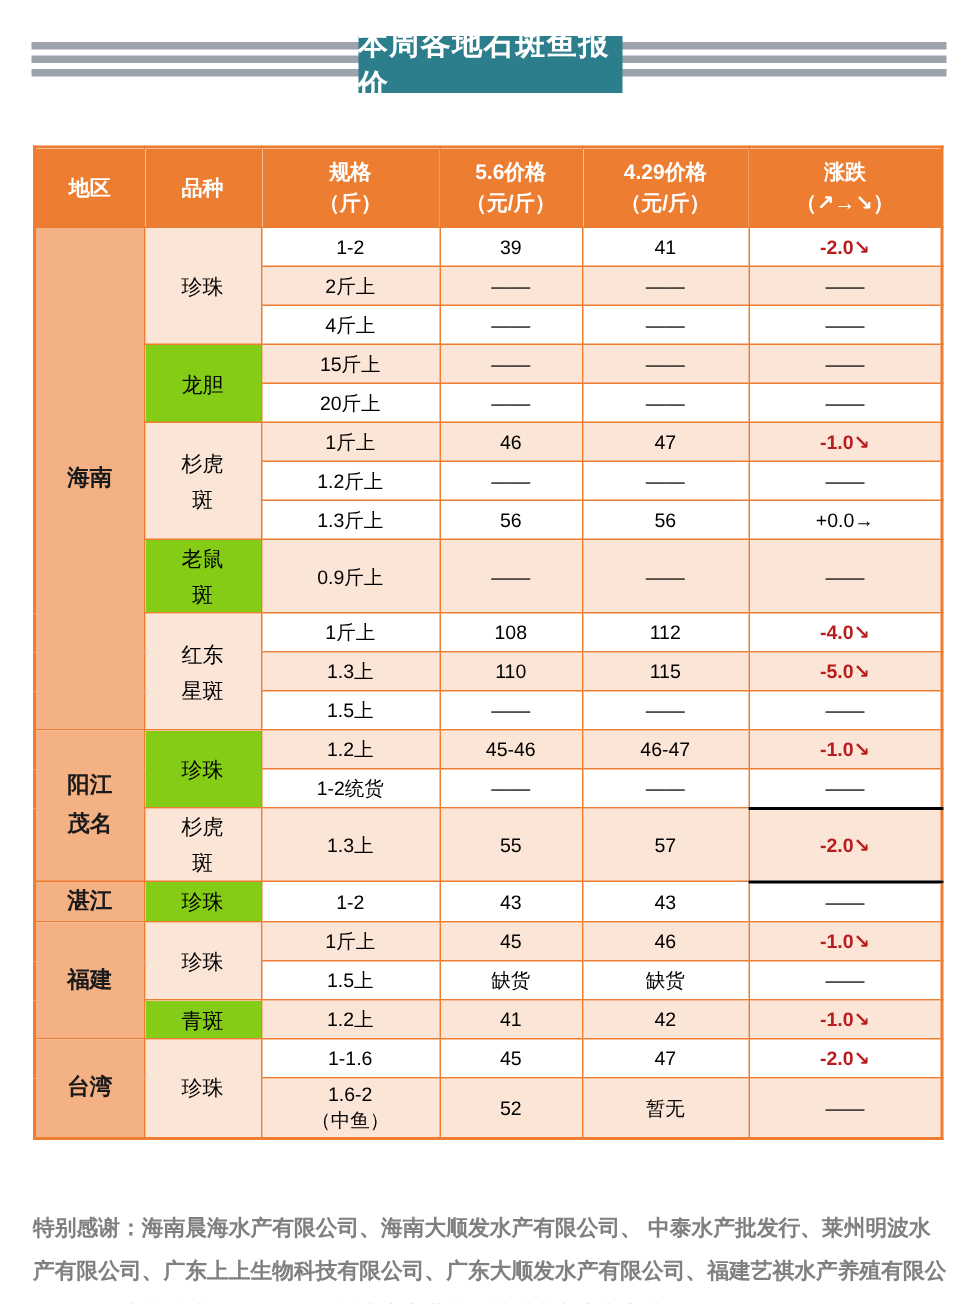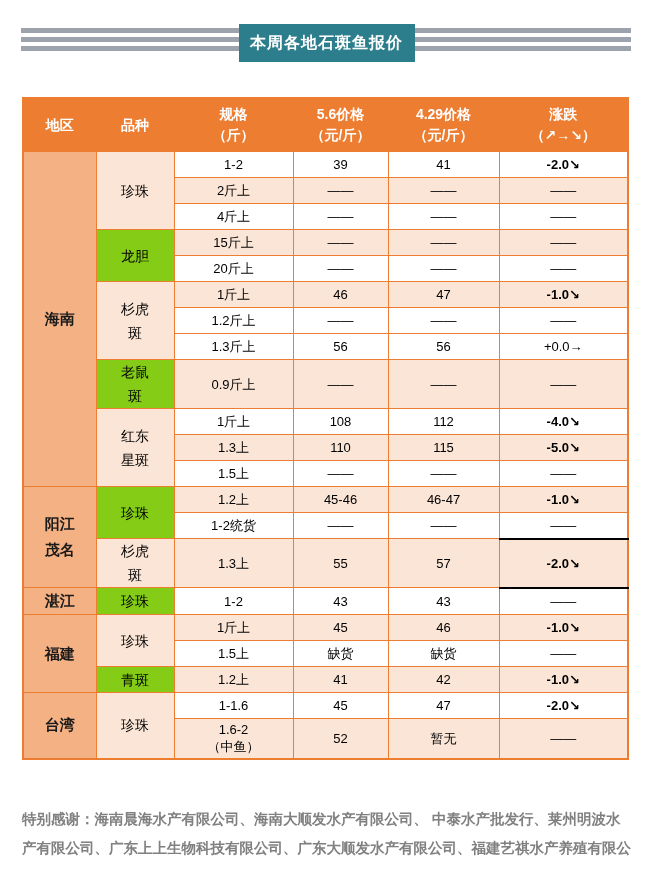--- a/index.html
+++ b/index.html
@@ -9,21 +9,21 @@
     -webkit-font-smoothing:antialiased;
   }
   
   .header{position:relative;height:97px;}
   .decor-lines{position:absolute;left:21px;right:22px;top:28px;}
   .decor-line{height:5px;background:#9da3ac;margin-bottom:4px;}
   .banner{
     position:absolute;left:50%;top:24px;transform:translateX(-50%);
     width:176px;height:38px;background:#2d7e8c;color:#ffffff;
     display:flex;align-items:center;justify-content:center;
-    font-size:16px;font-weight:bold;letter-spacing:1px;
+    font-size:20px;font-weight:bold;letter-spacing:1px;
   }
   
   table.price-table{
     margin-left:22px;border-collapse:collapse;table-layout:fixed;
     width:605px;border:2px solid #ed7d31;
   }
   .price-table td,.price-table th{
     border:1px solid #ed7d31;text-align:center;vertical-align:middle;
     padding:0 2px;overflow:hidden;
   }
@@ -36,21 +36,21 @@
   td.region-cell{
     background:#f4b183;color:#1a1a1a;font-weight:bold;font-size:15px;
     white-space:pre-line;line-height:26px;margin-left:20px;
   }
   td.species-cell{font-size:14px;color:#000;white-space:pre-line;line-height:24px;}
   td.tone-peach{background:#fbe5d6;}
   td.tone-white{background:#84cc16;}
   td.data{font-size:13px;color:#000;white-space:pre-line;line-height:17px;}
   tr.bg-white td.data{background:#ffffff;}
   tr.bg-peach td.data{background:#fbe5d6;}
-  td.chg.down{color:#000000;font-weight:bold;}
+  td.chg.down{color:#b91c1c;font-weight:bold;}
   td.chg.flat,td.chg.none{color:#000;}
   td.black-bottom{border-bottom:2px solid #000000;}
   
   .footer{
     margin:45px 20px 0 22px;color:#808080;font-weight:bold;
     font-size:14.5px;line-height:29px;text-align:left;
   }
 </style>
 </head>
 <body>

